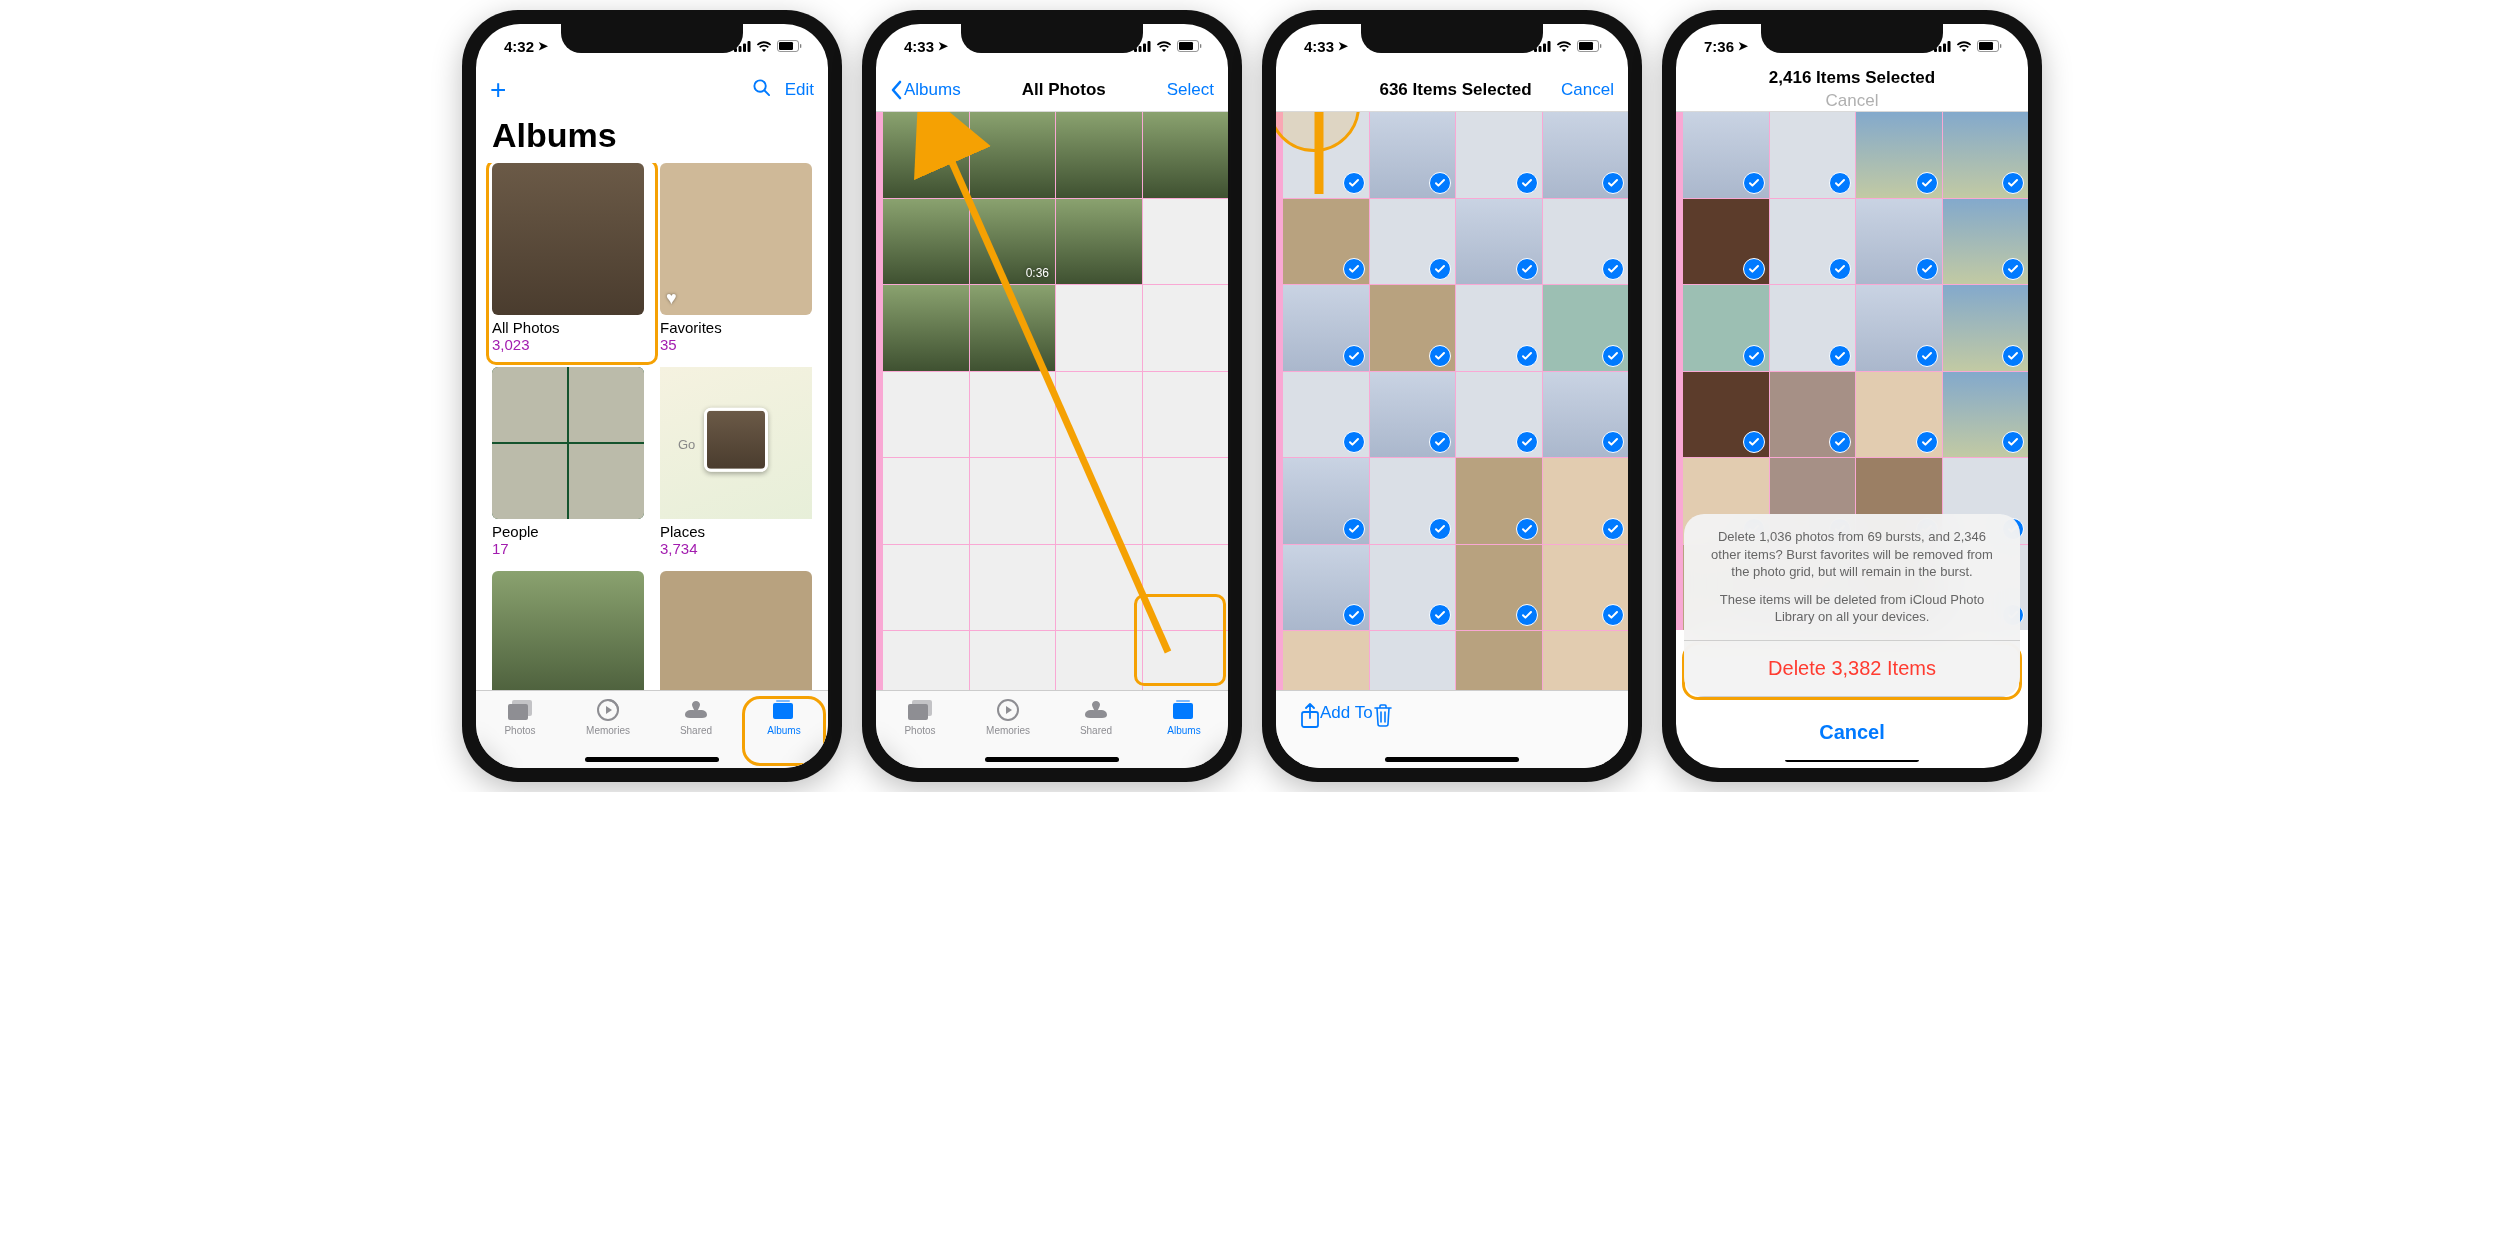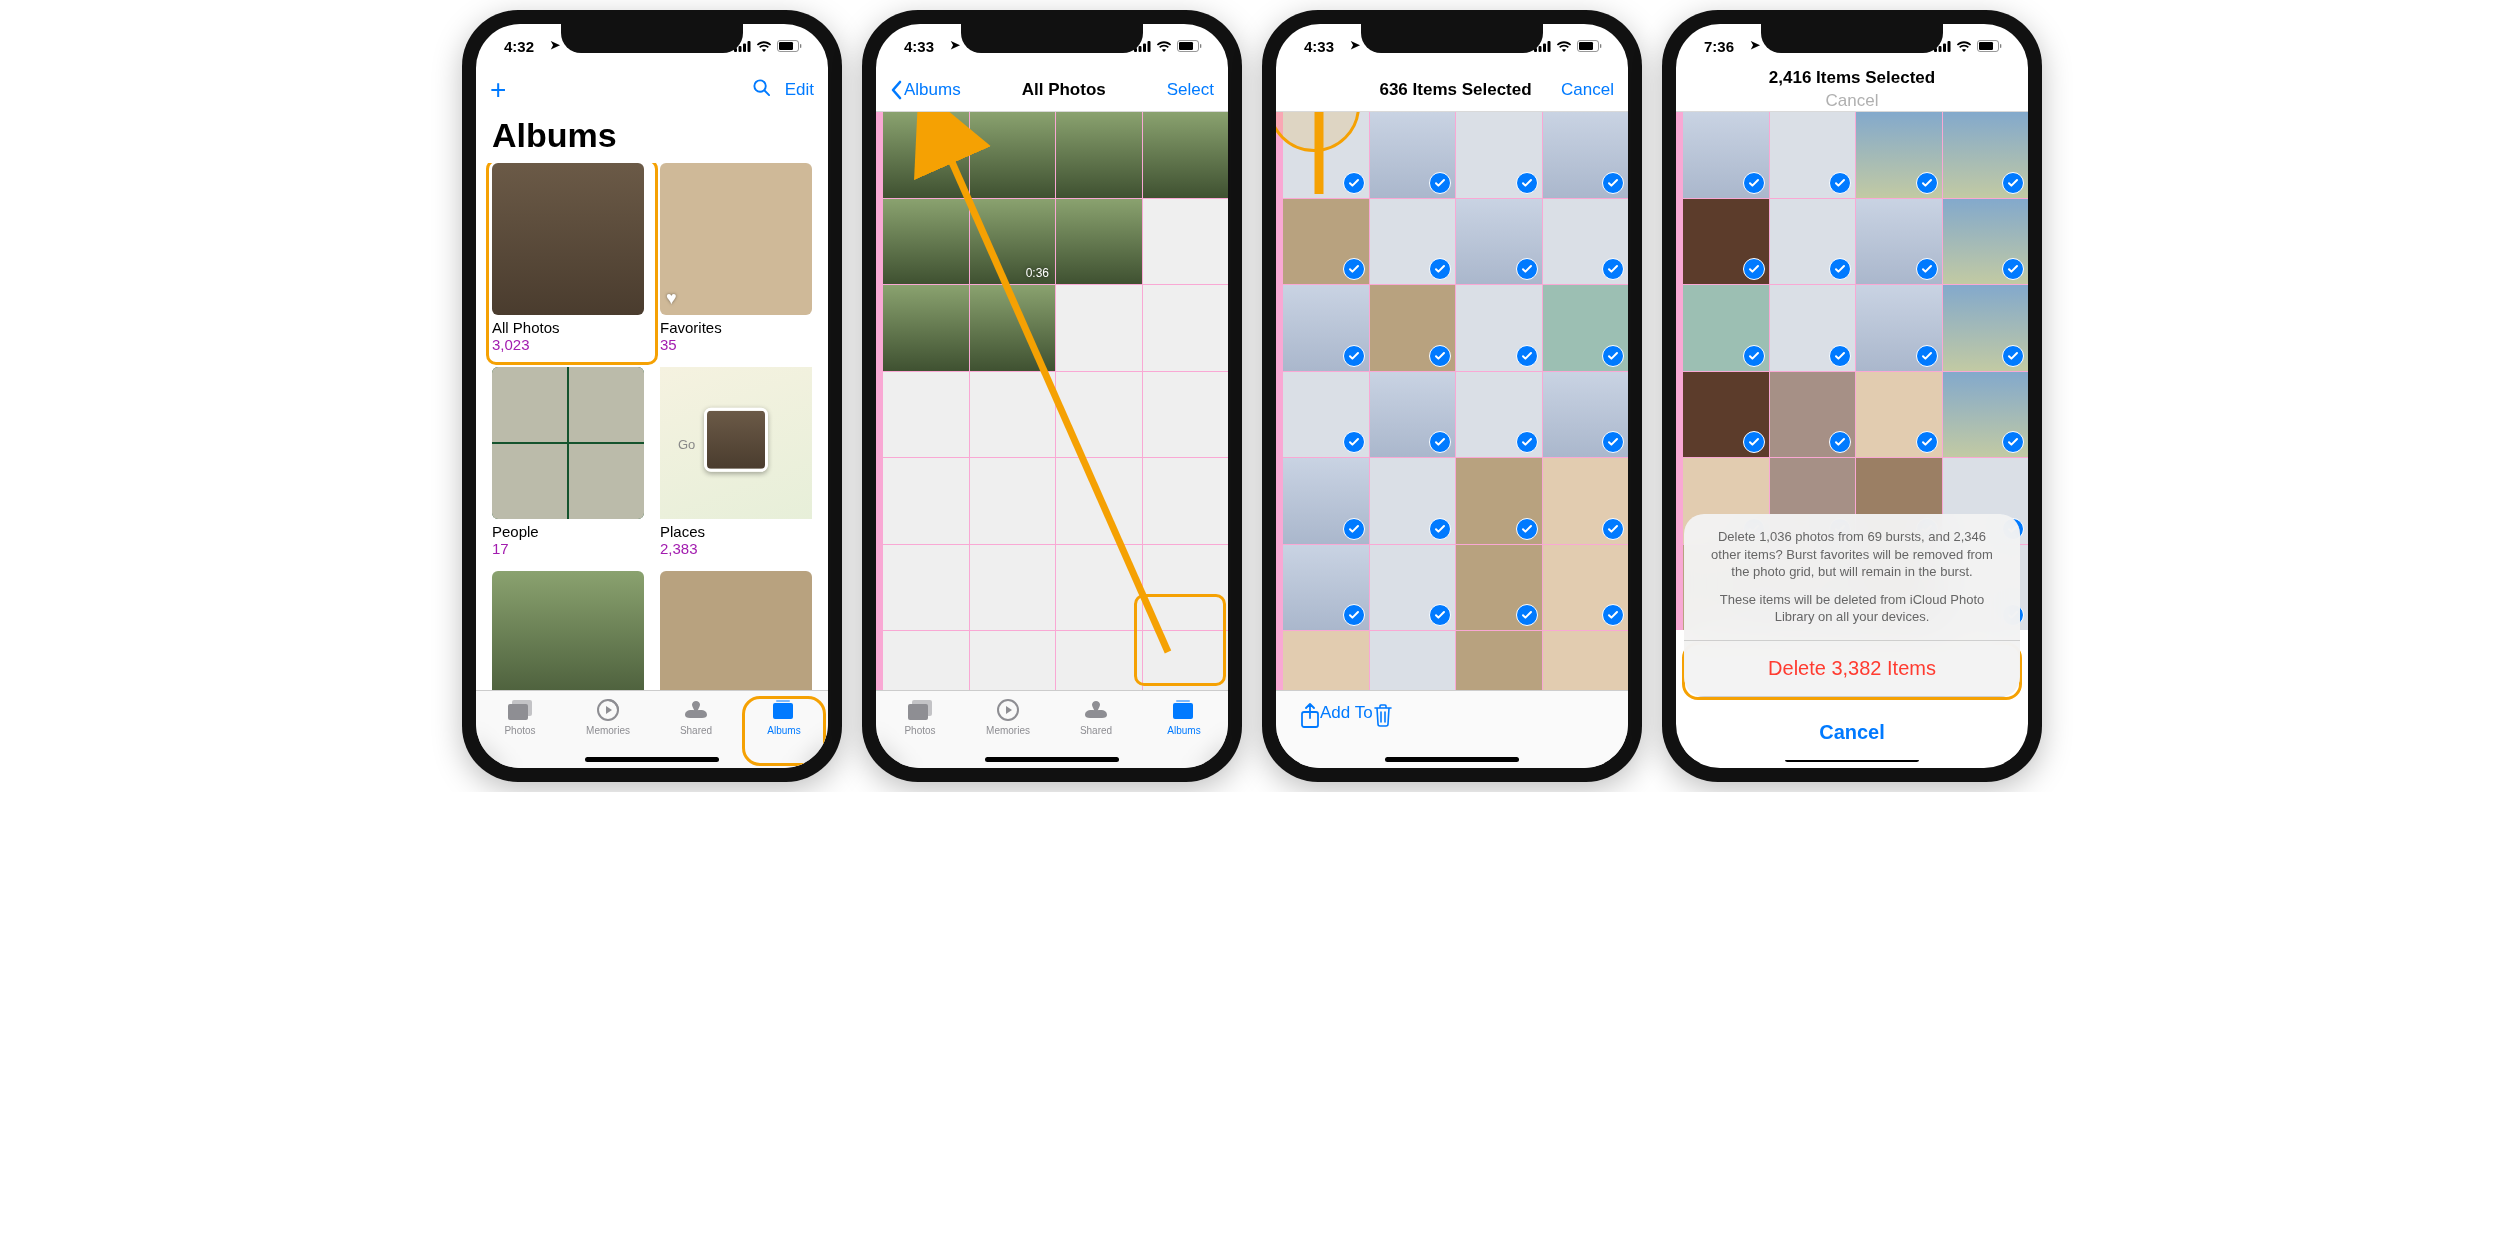--- a/index.html
+++ b/index.html
@@ -13,21 +13,21 @@
     display: flex; flex-direction: column;
   }
   .notch {
     position: absolute; top: 13px; left: 50%; transform: translateX(-50%);
     width: 182px; height: 30px; background: #111; border-radius: 0 0 20px 20px; z-index: 100;
   }
   .status-bar {
     height: 44px; display: flex; justify-content: space-between; align-items: center;
     padding: 0 26px 0 28px; font-size: 15px; font-weight: 600; flex-shrink: 0;
   }
-  .status-left { display: flex; align-items: flex-start; gap: 16px; }
+  .status-left { display: flex; align-items: center; gap: 4px; }
   .status-right { display: flex; align-items: center; gap: 5px; }
   .loc-arrow { font-size: 12px; }
   .signal, .wifi, .battery { display: inline-block; }
   .signal svg, .wifi svg, .battery svg { display:block; }
   .nav-bar {
     height: 44px; display: flex; justify-content: space-between; align-items: center;
     padding: 0 14px; flex-shrink: 0; border-bottom: 0px solid transparent;
   }
   .nav-left, .nav-right { display: flex; align-items: center; gap: 14px; color: #007aff; font-size: 17px; }
   .nav-center { font-size: 17px; font-weight: 600; text-align: center; flex: 1; }
@@ -216,21 +216,21 @@
           <div class="album-count">17</div>
         </div>
         <div class="album-item">
           <div class="album-cover">
               <div class="places-bg">
                 <span style="position:absolute;left:18px;top:46%;font-size:13px;color:#888">Go</span>
                 <div class="places-pin bg-a"></div>
               </div>
             </div>
           <div class="album-label">Places</div>
-          <div class="album-count">2,383</div>
+          <div class="album-count">3,734</div>
         </div>
         <div class="album-item">
           <div class="album-cover bg-b"></div>
         </div>
         <div class="album-item">
           <div class="album-cover bg-h"></div>
         </div>
       </div>
 
       <div class="highlight-ring" style="left:10px; top:-4px; width:172px; height:206px;"></div>

